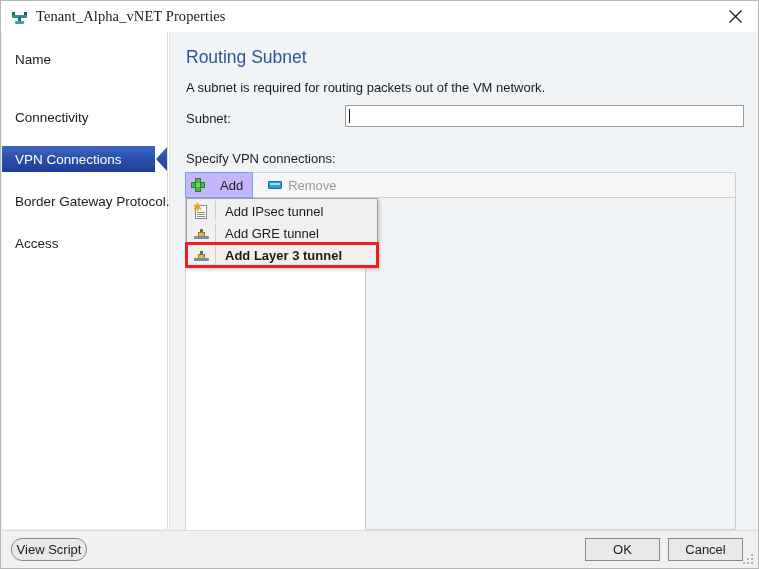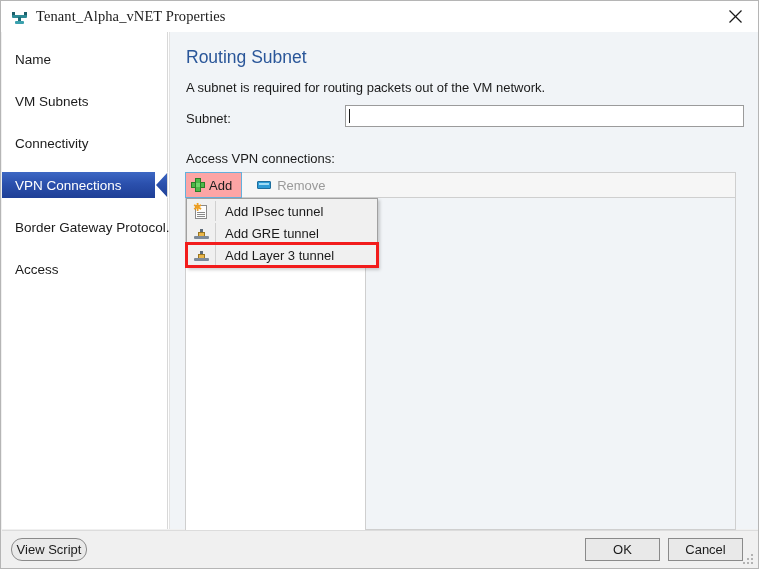--- a/index.html
+++ b/index.html
@@ -188,23 +188,23 @@
     left: 15px; top: 140px;
     width: 551px; height: 26px;
     background: #f6f6f6;
     border: 1px solid #cfcfcf;
     display: flex;
     align-items: stretch;
   }
   #add-button {
     display: flex;
     align-items: center;
-    gap: 4px;
+    gap: 15px;
     padding: 0 9px 0 5px;
-    background: #fca5a5;
+    background: #c4b5fd;
     border: 1px solid #64b0dc;
     margin: -1px 0 -1px -1px;
     cursor: default;
   }
   .plus-icon {
     position: relative;
     width: 14px; height: 14px;
     flex: none;
   }
   .plus-icon i {
@@ -296,20 +296,21 @@
   .menu-item .mi-label {
     padding-left: 9px;
     font-size: 13px;
     color: #1b1b1b;
     white-space: nowrap;
   }
   .menu-item.highlighted {
     outline: 3px solid #f21c1c;
     outline-offset: -1px;
     z-index: 5;
+    font-weight: bold;
   }
 
   
   .doc-icon {
     position: relative;
     width: 14px; height: 15px;
   }
   .doc-icon .page {
     position: absolute;
     left: 1px; top: 1px;
@@ -424,23 +425,20 @@
   </div>
 
   <div id="body-area">
 
     <div id="sidebar">
       <div style="height:14px"></div>
       <div class="nav-item">
         <span>Name</span>
       </div>
       <div style="height:16px"></div>
-      <div class="nav-item">
-        <span>VM Subnets</span>
-      </div>
       <div style="height:16px"></div>
       <div class="nav-item">
         <span>Connectivity</span>
       </div>
       <div style="height:16px"></div>
       <div class="nav-item selected">
         <span>VPN Connections</span>
         <span class="chev">
           <svg width="13" height="26" viewBox="0 0 13 26">
             <path d="M13 0 H0 V26 H13 L1 13 Z" fill="#ffffff"></path>
@@ -459,21 +457,21 @@
 
     <div id="content">
 
       <div id="page-title">Routing Subnet</div>
       <div id="page-desc">A subnet is required for routing packets out of the VM network.</div>
 
       <div id="subnet-label">Subnet:</div>
       <input id="subnet-input" type="text" placeholder="" style="">
       <div id="caret"></div>
 
-      <div id="specify-label">Access VPN connections:</div>
+      <div id="specify-label">Specify VPN connections:</div>
 
       <div id="toolbar">
         <div id="add-button">
           <span class="plus-icon">
             <i class="h"></i>
               <i class="v"></i>
               <i class="inner"></i>
           </span>
           <span id="add-label">Add</span>
         </div>

